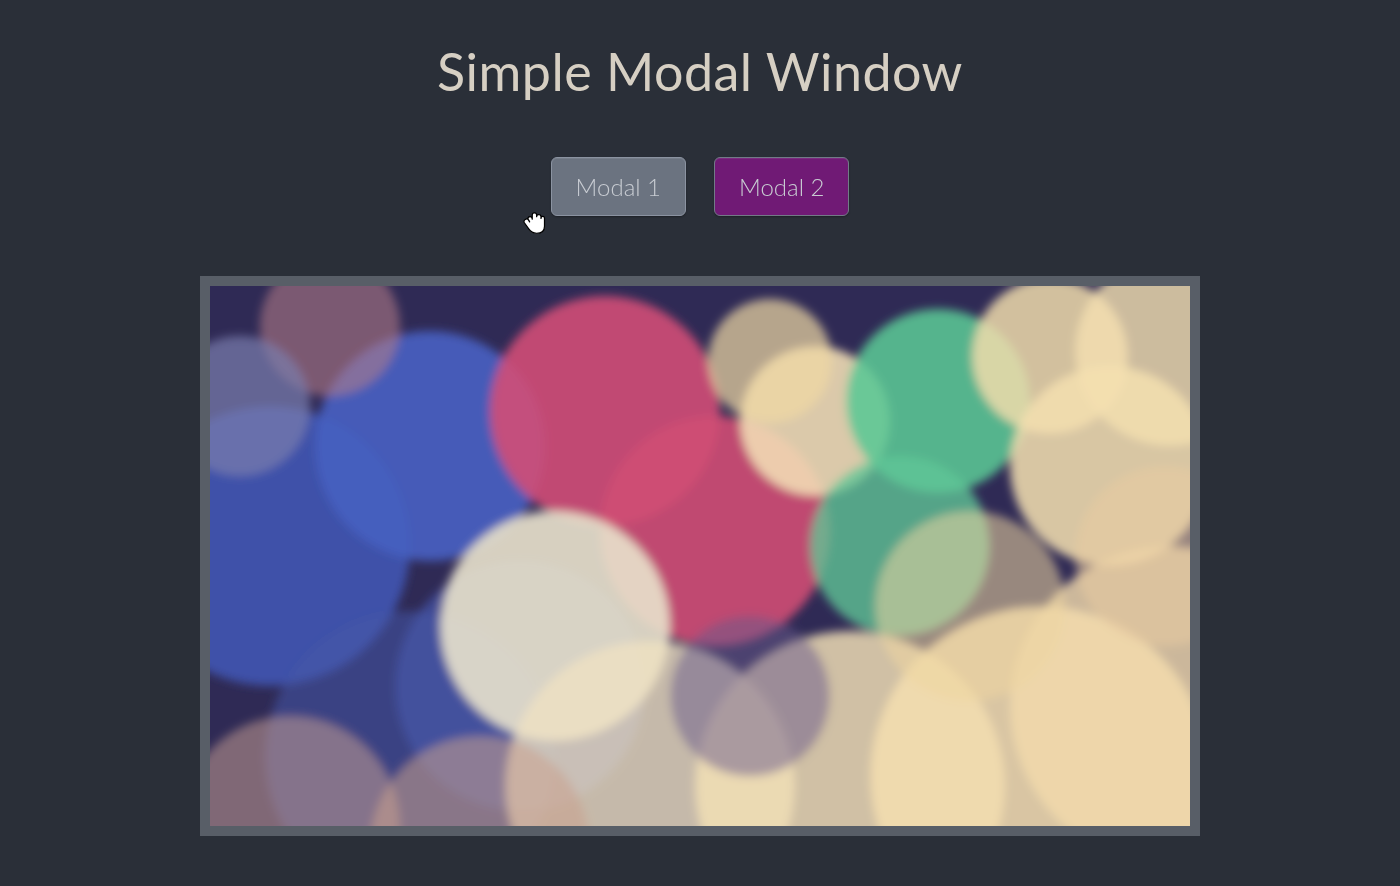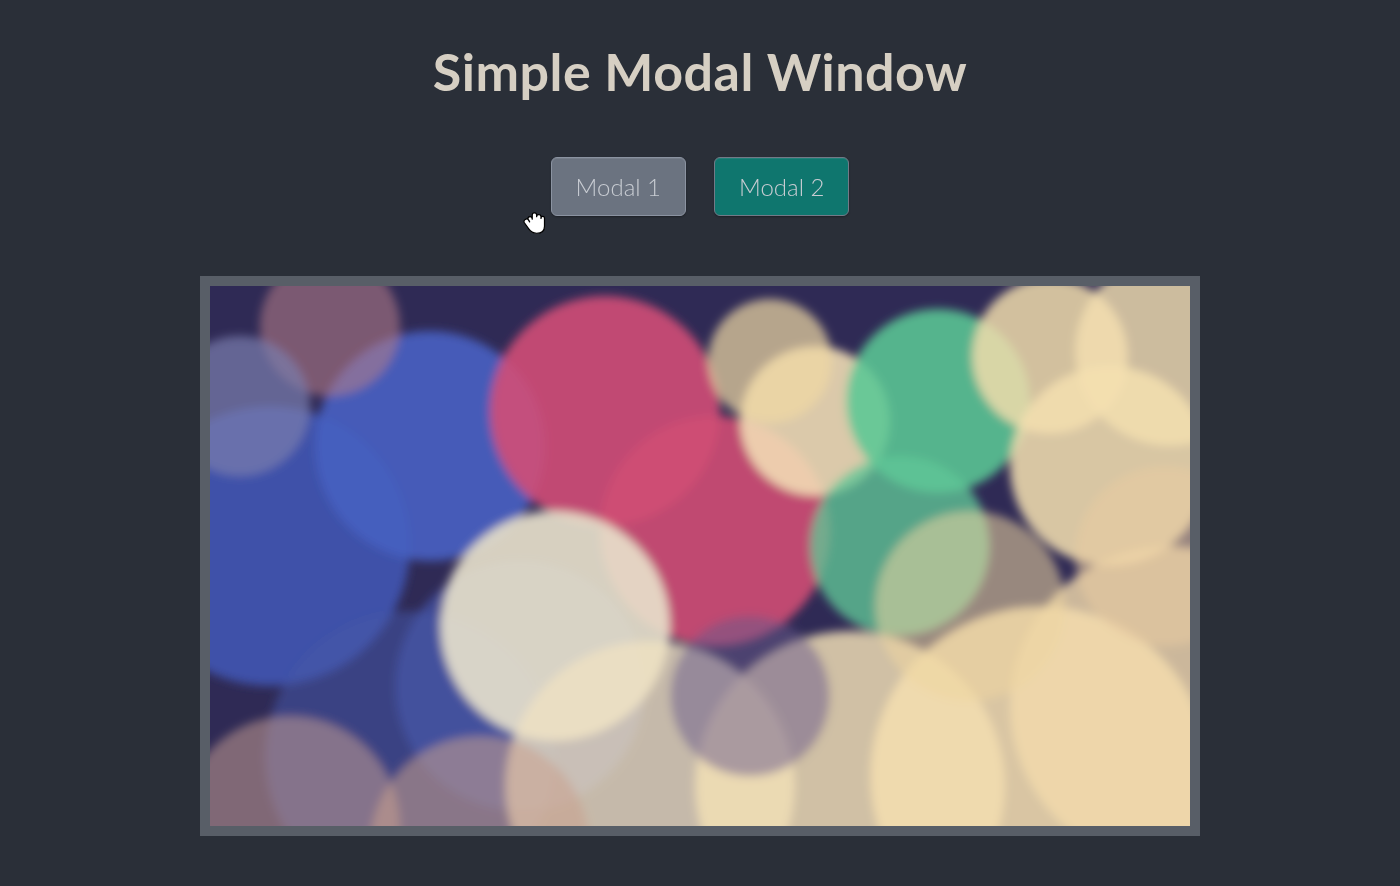--- a/index.html
+++ b/index.html
@@ -8,32 +8,32 @@
     background: #2a2f38;
     font-family: "Segoe UI", "Lato", -apple-system, BlinkMacSystemFont, sans-serif;
     font-weight: 300;
     display: flex;
     flex-direction: column;
     align-items: center;
     overflow: hidden;
   }
   h1.title {
     color: #d6cfc3;
-    font-weight: 700;
+    font-weight: 400;
     font-size: 52px;
     letter-spacing: 0.5px;
     margin-top: 40px;
   }
   .button-row {
     margin-top: 55px;
     display: flex;
     gap: 28px;
   }
   .btn {
-    background: #0f766e;
+    background: #701a75;
     color: #c8ccd2;
     border: 1px solid #727a87;
     border-radius: 6px;
     padding: 14px 24px;
     font-size: 24px;
     font-family: inherit;
     font-weight: 300;
     cursor: pointer;
     box-shadow: inset 0 1px 0 rgba(255,255,255,0.08), 0 1px 2px rgba(0,0,0,0.3);
   }

